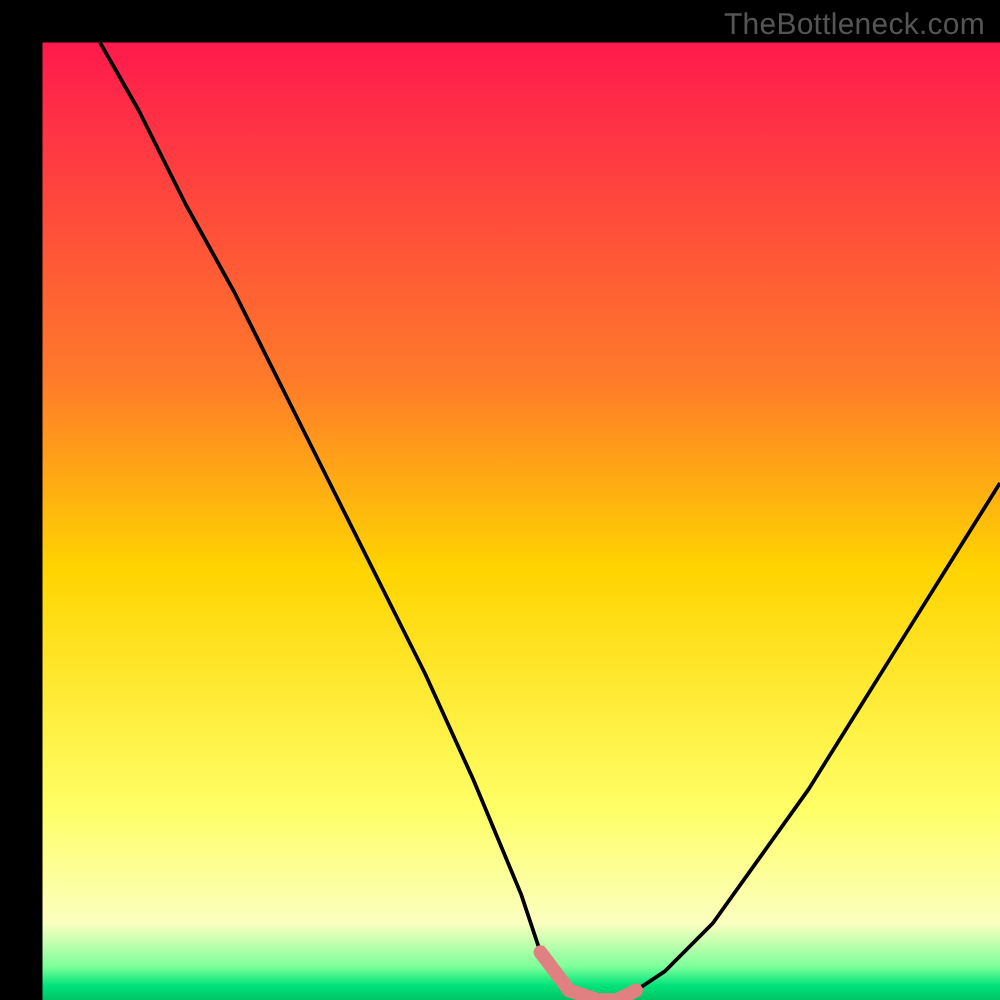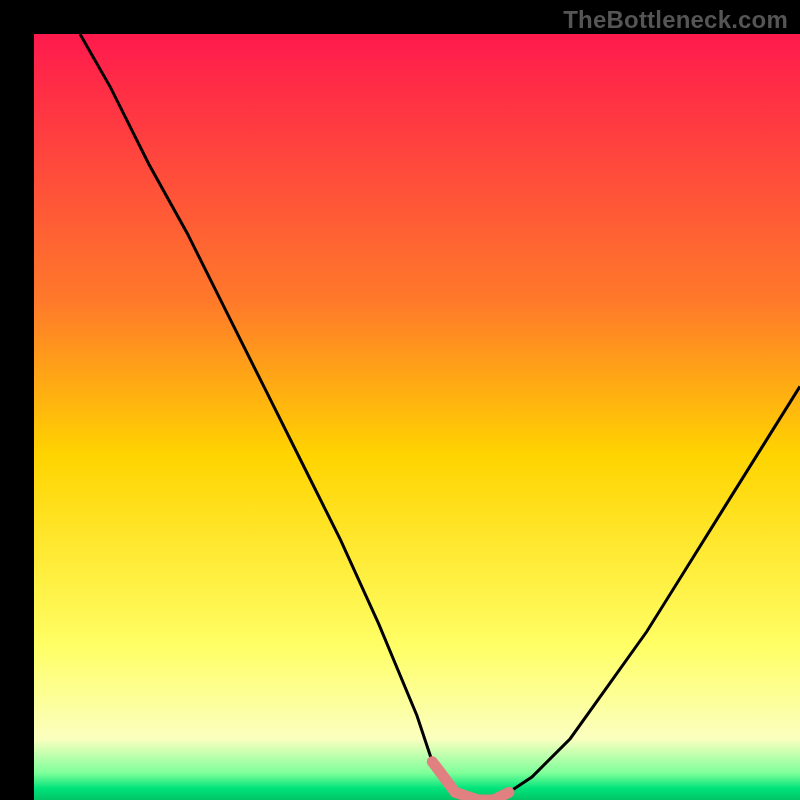--- a/index.html
+++ b/index.html
@@ -17,21 +17,21 @@
     top: 0;
     width: 800px;
     height: 800px;
   }
   .watermark {
     position: absolute;
     top: 6px;
     right: 12px;
     color: #555;
     font-size: 24px;
-    font-weight: 700;
+    font-weight: 400;
     letter-spacing: 0.2px;
     z-index: 10;
   }
 </style>
 </head>
 <body>
 
 <svg class="frame" viewBox="0 0 800 800" xmlns="http://www.w3.org/2000/svg">
   <defs>
     <linearGradient id="bg-grad" x1="0" y1="0" x2="0" y2="1">

